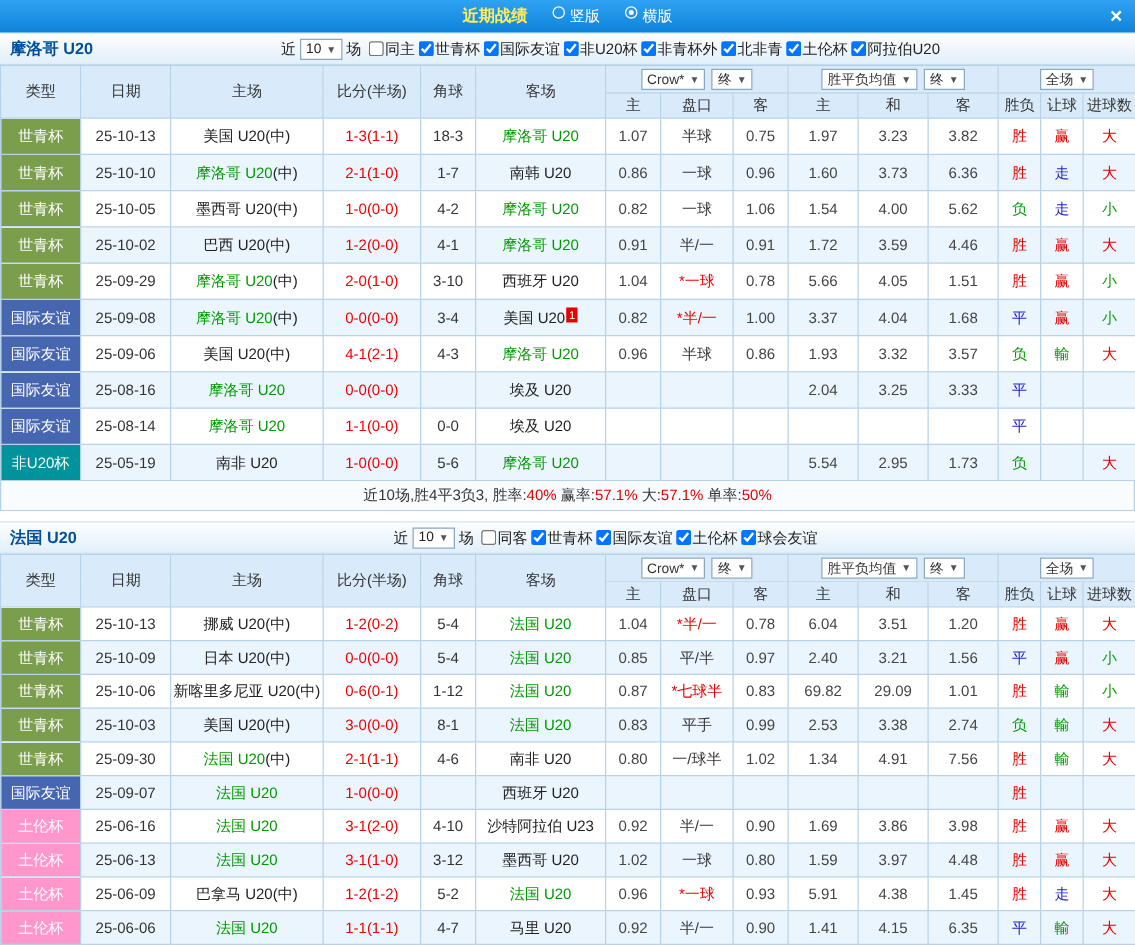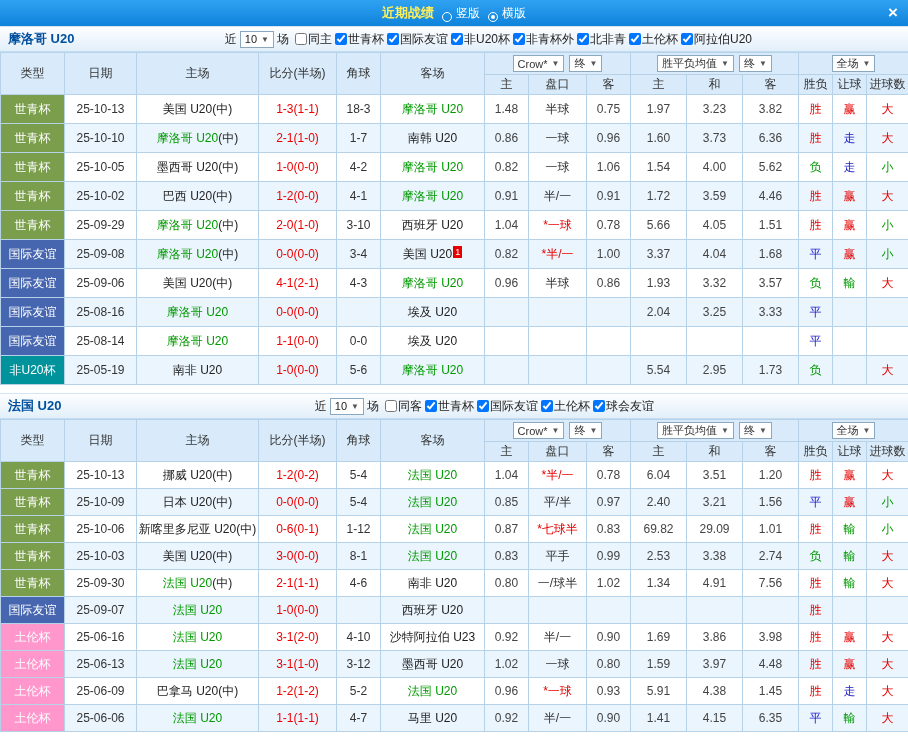--- a/index.html
+++ b/index.html
@@ -6,23 +6,23 @@
   html,body { margin:0; padding:0; }
   body {
     width:908px; height:756px; overflow:hidden; background:#fff;
     font-family:"Liberation Sans","DejaVu Sans",sans-serif; font-size:12px; color:#333;
   }
   
   .titlebar {
     height:26px; background:linear-gradient(180deg,#2fa2f2,#0f83db);
     display:flex; align-items:center; position:relative;
   }
-  .tb-center { margin:0 auto; display:flex; align-items:center; gap:8px; }
+  .tb-center { margin:0 auto; display:flex; align-items:center; gap:20px; }
   .tb-title { color:#ffee58; font-weight:bold; font-size:13px; }
-  .radio-group { display:inline-flex; align-items:flex-end; gap:4px; cursor:pointer; }
+  .radio-group { display:inline-flex; align-items:flex-start; gap:4px; cursor:pointer; }
   .radio { width:10px; height:10px; border:1px solid #fff; border-radius:50%; position:relative; display:inline-block; background:transparent; }
   .radio.sel::after { content:""; position:absolute; inset:2px; background:#fff; border-radius:50%; }
   .tb-opt { color:#fff; font-size:12px; }
   .close { position:absolute; right:10px; top:2px; color:#fff; font-size:17px; font-weight:bold; cursor:pointer; line-height:22px; }
   
   .section-header {
     height:26px; background:linear-gradient(180deg,#fdfeff,#e2effa);
     border-top:1px solid #d3e5f4; border-bottom:1px solid #c5dcef;
     display:flex; align-items:center; padding:0 8px;
   }
@@ -212,21 +212,21 @@
       </tr>
     </thead>
     <tbody>
         <tr>
           <td class="tc tc-olive">世青杯</td>
           <td>25-10-13</td>
           <td><span class="team">美国 U20</span><span class="mark">(中)</span></td>
           <td class="score">1-3(1-1)</td>
           <td class="corner">18-3</td>
           <td><span class="team g">摩洛哥 U20</span></td>
-          <td class="odds">1.48</td>
+          <td class="odds">1.07</td>
           <td class="hcap">半球</td>
           <td class="odds">0.75</td>
           <td class="odds">1.97</td>
           <td class="odds">3.23</td>
           <td class="odds">3.82</td>
           <td class="res res-red">胜</td>
           <td class="res res-red">赢</td>
           <td class="res res-red">大</td>
         </tr>
         <tr>
@@ -377,20 +377,21 @@
           <td class="odds"></td>
           <td class="odds">5.54</td>
           <td class="odds">2.95</td>
           <td class="odds">1.73</td>
           <td class="res res-green">负</td>
           <td class="res "></td>
           <td class="res res-red">大</td>
         </tr>
       </tbody>
   </table>
+  <div class="summary"><span class="part ">近10场,胜4平3负3, 胜率:</span><span class="part res-red">40%</span><span class="part "> 赢率:</span><span class="part res-red">57.1%</span><span class="part "> 大:</span><span class="part res-red">57.1%</span><span class="part "> 单率:</span><span class="part res-red">50%</span></div>
 </div>
 
 <div class="gap"></div>
 
 <div class="section s2">
   <div class="section-header">
     <span class="team-name">法国 U20</span>
     <div class="filters">
       <span>近</span>
       <span class="select">

